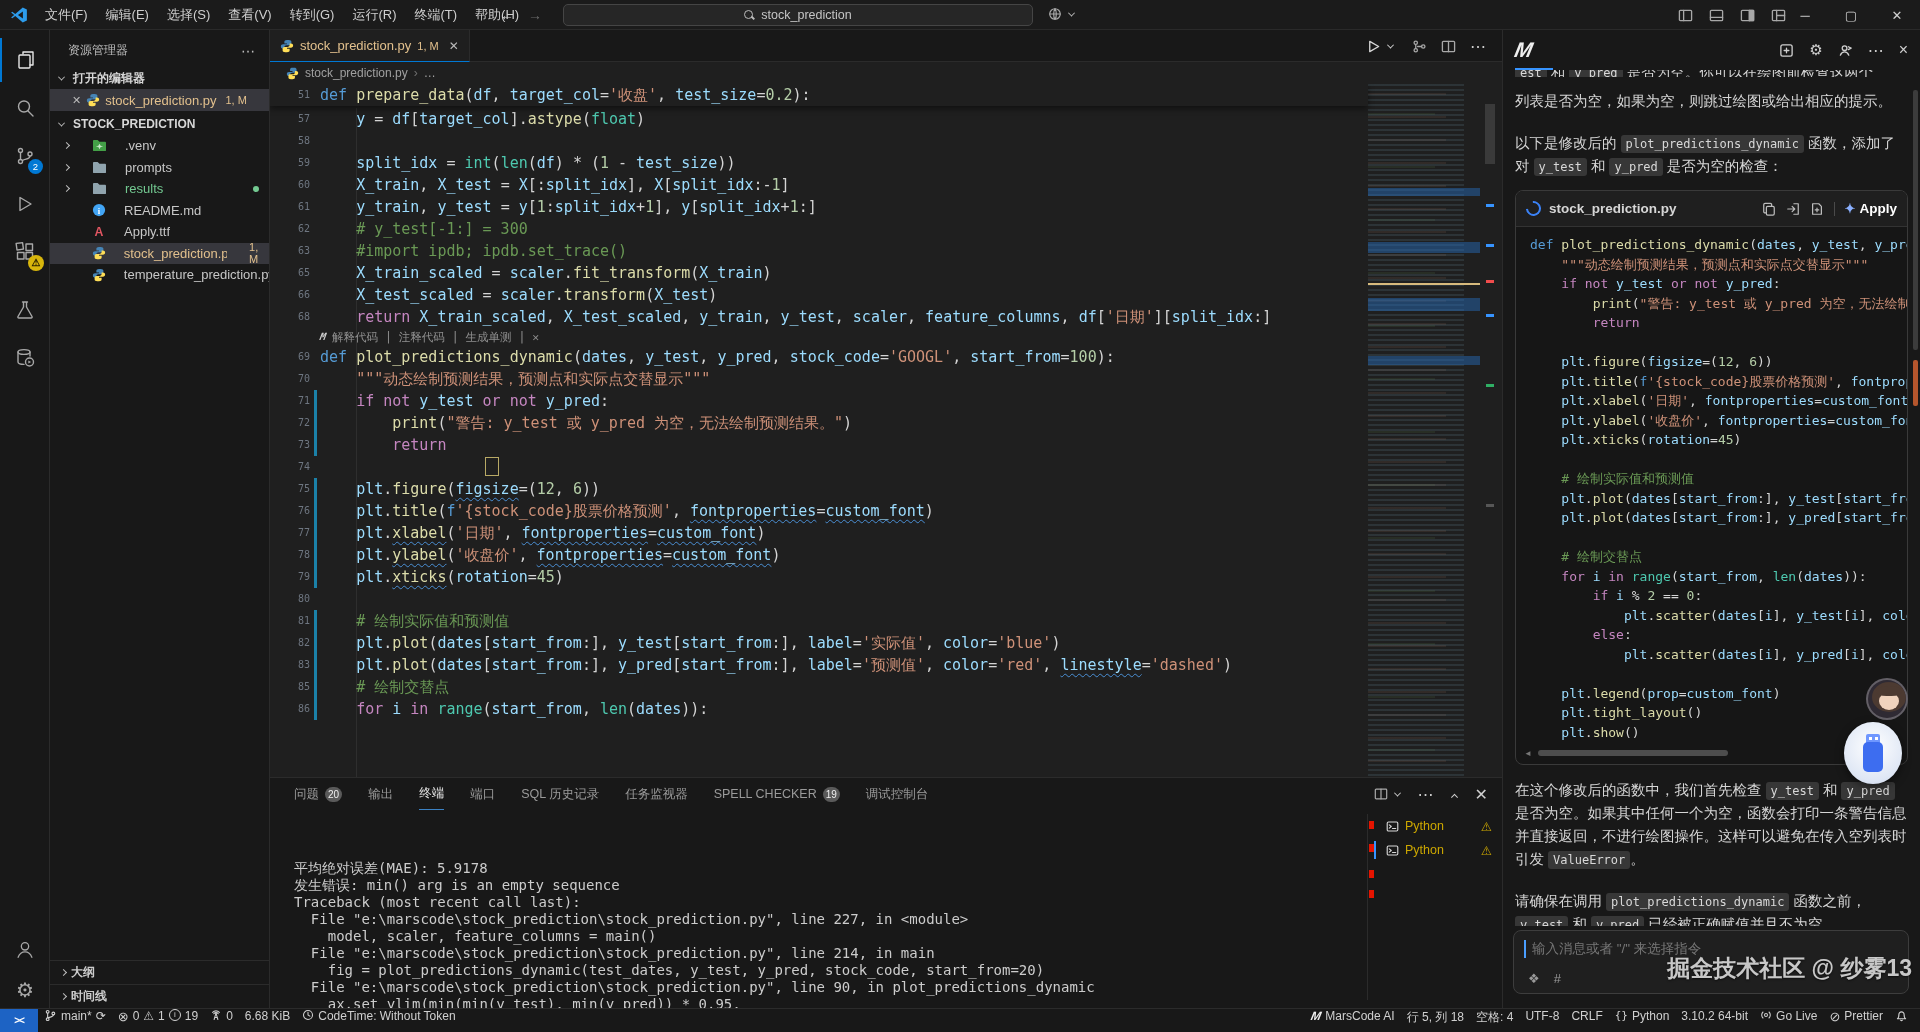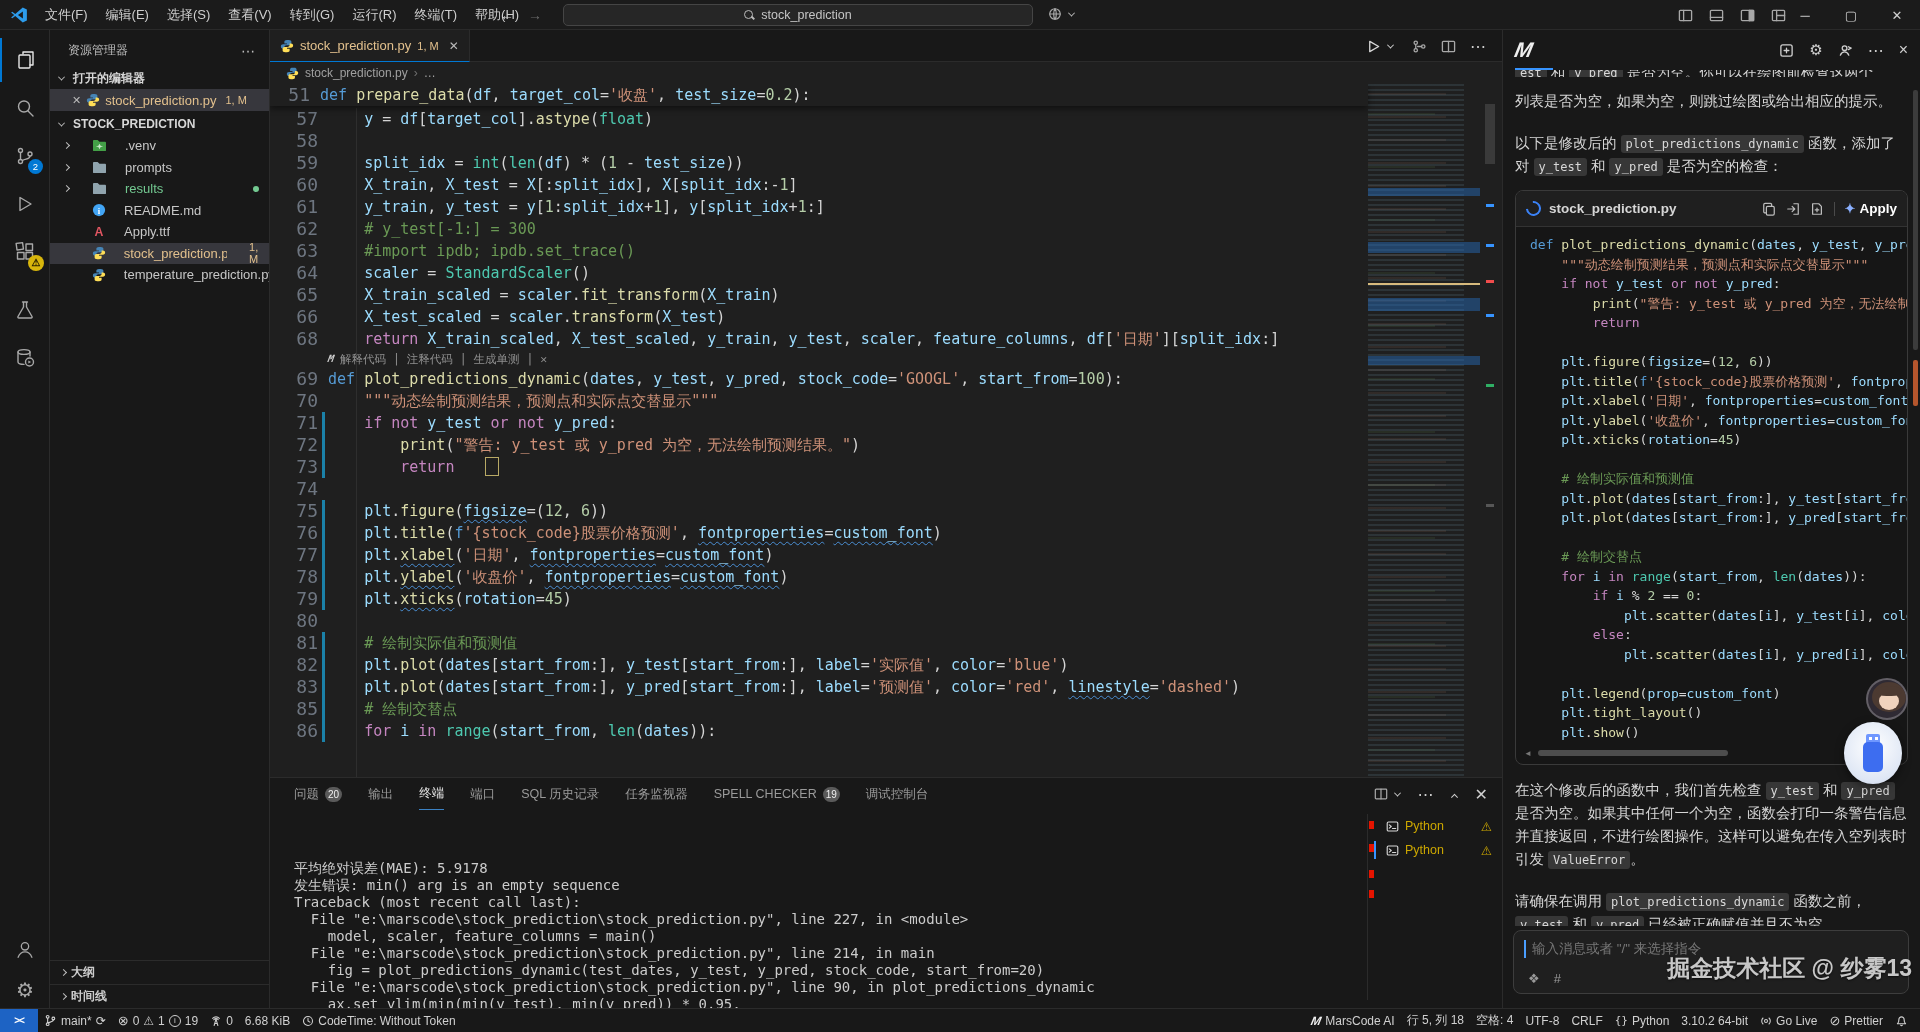--- a/index.html
+++ b/index.html
@@ -49,27 +49,27 @@
   
   #editorgroup{position:absolute;left:270px;top:30px;width:1232px;height:747px;background:#1f1f1f}
   #tabbar{position:absolute;left:0;top:0;width:100%;height:32px;background:#181818;border-bottom:1px solid #2b2b2b}
   #tab1{position:absolute;left:0;top:0;height:32px;background:#1f1f1f;display:flex;align-items:center;gap:6px;padding:0 10px;border-right:1px solid #2b2b2b;border-bottom:1.5px solid #0078d4;font-size:13px}
   #tab1 .tname{color:#e2c08d}
   #tab1 .tbadge{color:#e2c08d;font-size:11px}
   .ed-actions{position:absolute;right:16px;top:0;height:32px;display:flex;align-items:center;gap:14px;color:#cfcfcf}
   #breadcrumb{position:absolute;left:0;top:32px;width:100%;height:22px;display:flex;align-items:center;gap:6px;padding-left:16px;font-size:12px;color:#a0a0a0}
   #code-area{position:absolute;left:0;top:54px;width:100%;height:693px;overflow:hidden}
   #sticky{position:absolute;left:0;top:0;width:1098px;height:22px;background:#1f1f1f;box-shadow:0 3px 6px rgba(0,0,0,.45);z-index:5;display:flex}
-  .gut{width:40px;text-align:right;color:#6e7681;font-size:18px;flex:none}
+  .gut{width:40px;text-align:right;color:#6e7681;font-size:10px;flex:none}
   .line{display:flex;height:22px;line-height:22px;font-size:15px;white-space:pre}
   .line .gut{line-height:22px}
   .modbar{width:3px;margin-left:4px;flex:none}
   .modbar.on{background:#1b81a8}
   .codebody{padding-left:3px}
-  #lines{position:absolute;left:8px;top:24px;width:100%}
+  #lines{position:absolute;left:0;top:24px;width:100%}
   .lens{height:18px;line-height:18px;font-size:11.5px;color:#8f8f8f;padding-left:50px;display:flex;align-items:center;gap:6px}
   .lens .mglyph{font-style:italic;font-weight:bold;font-size:10px;color:#cfcfcf;transform:skewX(-10deg)}
   .tk-k{color:#569cd6}.tk-c{color:#c586c0}.tk-f{color:#dcdcaa}.tk-v{color:#9cdcfe}
   .tk-s{color:#ce9178}.tk-n{color:#b5cea8}.tk-m{color:#6a9955}.tk-t{color:#4ec9b0}.tk-w{color:#d4d4d4}
   .u{text-decoration:underline wavy #4a8fd4 1px;text-underline-offset:3px}
   #cursorbox{position:absolute;left:215px;top:373px;width:14px;height:19px;border:1px solid #b8a965;z-index:6}
   .indent-guide{position:absolute;left:86px;top:24px;bottom:0;width:1px;background:#2e2e2e}
   
   #minimap{position:absolute;right:22px;top:0;width:112px;height:693px;opacity:.85;
     background:
@@ -133,21 +133,21 @@
   #sticker-avatar .hair{position:absolute;left:4px;top:2px;width:34px;height:30px;border-radius:50%;background:#4c3a31}
   #sticker-avatar .face{position:absolute;left:11px;top:12px;width:20px;height:18px;border-radius:50%;background:#f0d3bd}
   #sticker-avatar .bangs{position:absolute;left:8px;top:6px;width:26px;height:10px;border-radius:50% 50% 40% 40%;background:#4c3a31}
   #sticker-usb{position:absolute;right:18px;top:692px;width:58px;height:62px;border-radius:50%;background:radial-gradient(circle at 50% 40%,#ffffff,#dfe7f5 70%,#c9d4ea);box-shadow:0 3px 8px rgba(0,0,0,.5);z-index:9}
   #sticker-usb .body{position:absolute;left:19px;top:20px;width:20px;height:30px;border-radius:5px;background:#3d6df0}
   #sticker-usb .cap{position:absolute;left:22px;top:12px;width:14px;height:10px;border-radius:2px;background:#6f97ff}
   #sticker-usb .pin{position:absolute;width:3px;height:3px;background:#fff;top:15px}
 
   
   #statusbar{position:absolute;left:0;top:1008px;width:1920px;height:24px;background:#181818;border-top:1px solid #2b2b2b;display:flex;align-items:center;font-size:12px;color:#d0d0d0}
-  #statusbar .item{display:flex;align-items:center;gap:4px;padding:0 6px;height:24px}
+  #statusbar .item{display:flex;align-items:flex-start;gap:4px;padding:0 6px;height:24px}
   #remote{width:38px;height:24px;background:#1d63c4;color:#fff;display:flex;align-items:center;justify-content:center;font-weight:bold;font-size:10px;letter-spacing:-1px}
   #status-right{margin-left:auto;display:flex;align-items:center;margin-right:6px}
   .mini-circle{display:inline-flex;width:12px;height:12px;border:1px solid #d0d0d0;border-radius:50%;align-items:center;justify-content:center;font-size:8px}
 </style>
 </head>
 <body>
 
 <div id="app">
 
   <div id="titlebar">
@@ -417,21 +417,20 @@
         <span class="gut">51</span><span class="modbar"></span><span class="codebody" id="sticky-code"><span class="tk-k">def</span><span class="tk-w"> </span><span class="tk-f">prepare_data</span><span class="tk-w">(</span><span class="tk-v">df</span><span class="tk-w">,</span><span class="tk-w"> </span><span class="tk-v">target_col</span><span class="tk-w">=</span><span class="tk-s">'收盘'</span><span class="tk-w">,</span><span class="tk-w"> </span><span class="tk-v">test_size</span><span class="tk-w">=</span><span class="tk-n">0.2</span><span class="tk-w">)</span><span class="tk-w">:</span></span>
       </div>
       <div id="lines">
           <div class="line"><span class="gut">57</span><span class="modbar"></span><span class="codebody"><span class="tk-w">    </span><span class="tk-v">y</span><span class="tk-w"> </span><span class="tk-w">=</span><span class="tk-w"> </span><span class="tk-v">df</span><span class="tk-w">[</span><span class="tk-v">target_col</span><span class="tk-w">]</span><span class="tk-w">.</span><span class="tk-f">astype</span><span class="tk-w">(</span><span class="tk-t">float</span><span class="tk-w">)</span></span></div>
           <div class="line"><span class="gut">58</span><span class="modbar"></span><span class="codebody"></span></div>
           <div class="line"><span class="gut">59</span><span class="modbar"></span><span class="codebody"><span class="tk-w">    </span><span class="tk-v">split_idx</span><span class="tk-w"> </span><span class="tk-w">=</span><span class="tk-w"> </span><span class="tk-t">int</span><span class="tk-w">(</span><span class="tk-t">len</span><span class="tk-w">(</span><span class="tk-v">df</span><span class="tk-w">)</span><span class="tk-w"> </span><span class="tk-w">*</span><span class="tk-w"> </span><span class="tk-w">(</span><span class="tk-n">1</span><span class="tk-w"> </span><span class="tk-w">-</span><span class="tk-w"> </span><span class="tk-v">test_size</span><span class="tk-w">)</span><span class="tk-w">)</span></span></div>
           <div class="line"><span class="gut">60</span><span class="modbar"></span><span class="codebody"><span class="tk-w">    </span><span class="tk-v">X_train</span><span class="tk-w">,</span><span class="tk-w"> </span><span class="tk-v">X_test</span><span class="tk-w"> </span><span class="tk-w">=</span><span class="tk-w"> </span><span class="tk-v">X</span><span class="tk-w">[</span><span class="tk-w">:</span><span class="tk-v">split_idx</span><span class="tk-w">]</span><span class="tk-w">,</span><span class="tk-w"> </span><span class="tk-v">X</span><span class="tk-w">[</span><span class="tk-v">split_idx</span><span class="tk-w">:</span><span class="tk-w">-</span><span class="tk-n">1</span><span class="tk-w">]</span></span></div>
           <div class="line"><span class="gut">61</span><span class="modbar"></span><span class="codebody"><span class="tk-w">    </span><span class="tk-v">y_train</span><span class="tk-w">,</span><span class="tk-w"> </span><span class="tk-v">y_test</span><span class="tk-w"> </span><span class="tk-w">=</span><span class="tk-w"> </span><span class="tk-v">y</span><span class="tk-w">[</span><span class="tk-n">1</span><span class="tk-w">:</span><span class="tk-v">split_idx</span><span class="tk-w">+</span><span class="tk-n">1</span><span class="tk-w">]</span><span class="tk-w">,</span><span class="tk-w"> </span><span class="tk-v">y</span><span class="tk-w">[</span><span class="tk-v">split_idx</span><span class="tk-w">+</span><span class="tk-n">1</span><span class="tk-w">:</span><span class="tk-w">]</span></span></div>
           <div class="line"><span class="gut">62</span><span class="modbar"></span><span class="codebody"><span class="tk-w">    </span><span class="tk-m"># y_test[-1:] = 300</span></span></div>
           <div class="line"><span class="gut">63</span><span class="modbar"></span><span class="codebody"><span class="tk-w">    </span><span class="tk-m">#import ipdb; ipdb.set_trace()</span></span></div>
-          <div class="line"><span class="gut">64</span><span class="modbar"></span><span class="codebody"><span class="tk-w">    </span><span class="tk-v">scaler</span><span class="tk-w"> </span><span class="tk-w">=</span><span class="tk-w"> </span><span class="tk-t">StandardScaler</span><span class="tk-w">(</span><span class="tk-w">)</span></span></div>
           <div class="line"><span class="gut">65</span><span class="modbar"></span><span class="codebody"><span class="tk-w">    </span><span class="tk-v">X_train_scaled</span><span class="tk-w"> </span><span class="tk-w">=</span><span class="tk-w"> </span><span class="tk-v">scaler</span><span class="tk-w">.</span><span class="tk-f">fit_transform</span><span class="tk-w">(</span><span class="tk-v">X_train</span><span class="tk-w">)</span></span></div>
           <div class="line"><span class="gut">66</span><span class="modbar"></span><span class="codebody"><span class="tk-w">    </span><span class="tk-v">X_test_scaled</span><span class="tk-w"> </span><span class="tk-w">=</span><span class="tk-w"> </span><span class="tk-v">scaler</span><span class="tk-w">.</span><span class="tk-f">transform</span><span class="tk-w">(</span><span class="tk-v">X_test</span><span class="tk-w">)</span></span></div>
           <div class="line"><span class="gut">68</span><span class="modbar"></span><span class="codebody"><span class="tk-w">    </span><span class="tk-c">return</span><span class="tk-w"> </span><span class="tk-v">X_train_scaled</span><span class="tk-w">,</span><span class="tk-w"> </span><span class="tk-v">X_test_scaled</span><span class="tk-w">,</span><span class="tk-w"> </span><span class="tk-v">y_train</span><span class="tk-w">,</span><span class="tk-w"> </span><span class="tk-v">y_test</span><span class="tk-w">,</span><span class="tk-w"> </span><span class="tk-v">scaler</span><span class="tk-w">,</span><span class="tk-w"> </span><span class="tk-v">feature_columns</span><span class="tk-w">,</span><span class="tk-w"> </span><span class="tk-v">df</span><span class="tk-w">[</span><span class="tk-s">'日期'</span><span class="tk-w">]</span><span class="tk-w">[</span><span class="tk-v">split_idx</span><span class="tk-w">:</span><span class="tk-w">]</span></span></div>
           <div class="lens mono">
             <span class="mglyph">M</span>
             <span>解释代码 | 注释代码 | 生成单测 | ✕</span>
           </div>
           <div class="line"><span class="gut">69</span><span class="modbar"></span><span class="codebody"><span class="tk-k">def</span><span class="tk-w"> </span><span class="tk-f">plot_predictions_dynamic</span><span class="tk-w">(</span><span class="tk-v">dates</span><span class="tk-w">,</span><span class="tk-w"> </span><span class="tk-v">y_test</span><span class="tk-w">,</span><span class="tk-w"> </span><span class="tk-v">y_pred</span><span class="tk-w">,</span><span class="tk-w"> </span><span class="tk-v">stock_code</span><span class="tk-w">=</span><span class="tk-s">'GOOGL'</span><span class="tk-w">,</span><span class="tk-w"> </span><span class="tk-v">start_from</span><span class="tk-w">=</span><span class="tk-n">100</span><span class="tk-w">)</span><span class="tk-w">:</span></span></div>
           <div class="line"><span class="gut">70</span><span class="modbar"></span><span class="codebody"><span class="tk-w">    </span><span class="tk-s">"""动态绘制预测结果，预测点和实际点交替显示"""</span></span></div>
           <div class="line"><span class="gut">71</span><span class="modbar on"></span><span class="codebody"><span class="tk-w">    </span><span class="tk-c">if</span><span class="tk-w"> </span><span class="tk-c">not</span><span class="tk-w"> </span><span class="tk-v">y_test</span><span class="tk-w"> </span><span class="tk-c">or</span><span class="tk-w"> </span><span class="tk-c">not</span><span class="tk-w"> </span><span class="tk-v">y_pred</span><span class="tk-w">:</span></span></div>

